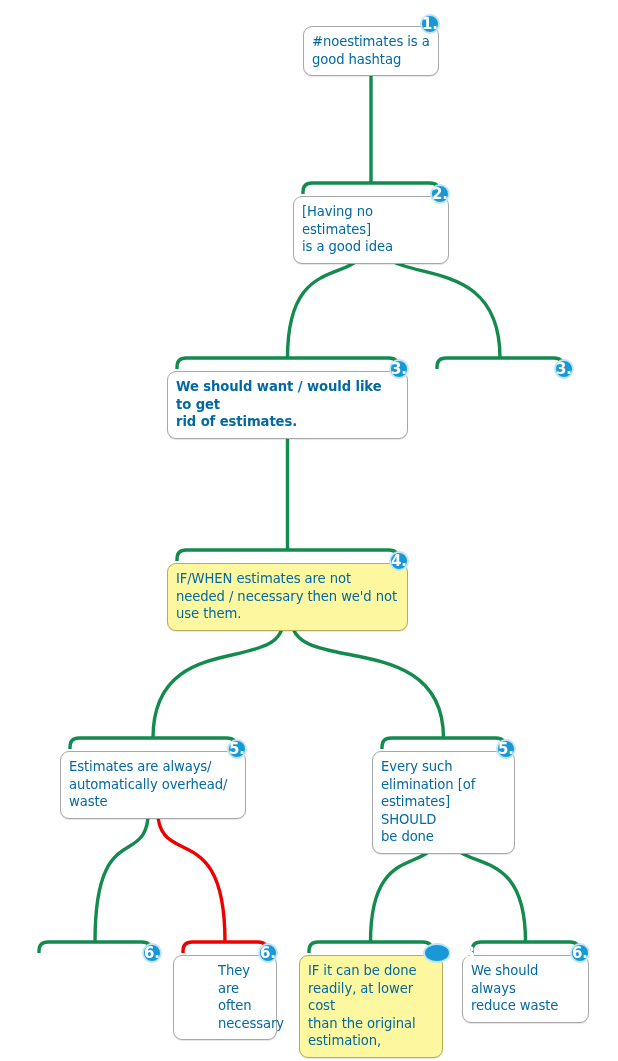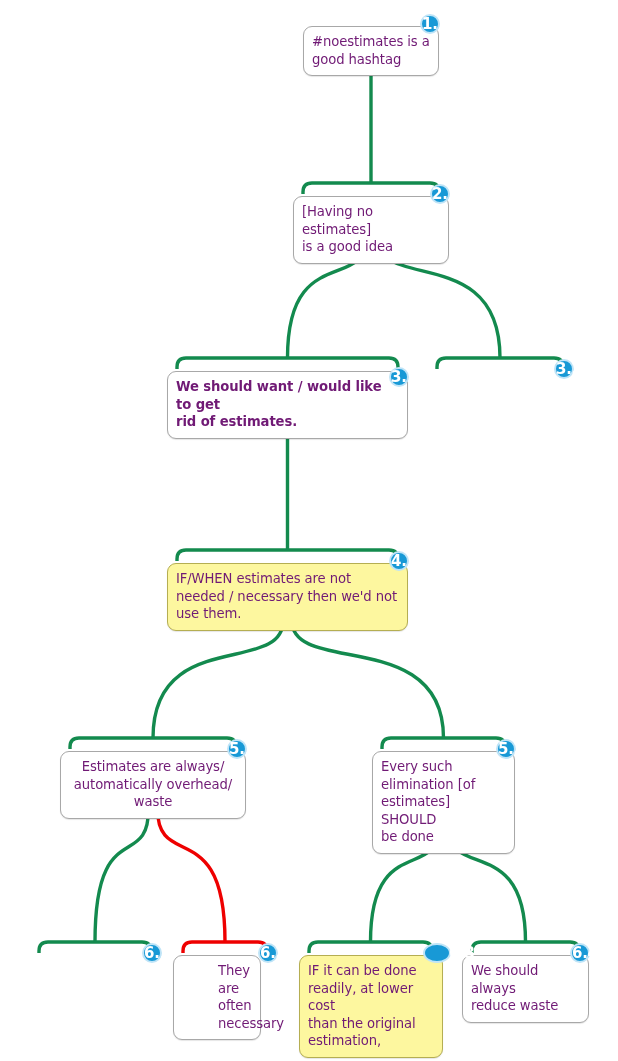--- a/index.html
+++ b/index.html
@@ -28,21 +28,21 @@
   }
   .node {
     position: absolute;
     box-sizing: border-box;
     background: #ffffff;
     border: 1px solid #a8a8a8;
     border-radius: 9px;
     padding: 6px 8px 7px 8px;
     font-size: 13.2px;
     line-height: 17.6px;
-    color: #701a75;
+    color: #0369a1;
     white-space: pre-line;
     letter-spacing: -0.1px;
     box-shadow: 0 1px 1px rgba(0,0,0,0.10);
   }
   .node.highlight {
     background: #fdf79f;
     border-color: #b5ae52;
   }
   .badge {
     position: absolute;
@@ -108,37 +108,37 @@
       </g>
     </svg>
 <div class="node" style="left: 303px; top: 26px; width: 136px; min-height: 40px;">#noestimates is a
 good hashtag</div>
     <div class="badge" style="left: 420px; top: 14px;">1.1</div>
     <div class="node" style="left: 293px; top: 196px; width: 156px; min-height: 40px;">[Having no estimates]
 is a good idea</div>
     <div class="badge" style="left: 430px; top: 184px;">2.1</div>
     <div class="node" style="left: 167px; top: 371px; width: 241px; min-height: 40px; font-weight: bold;">We should want / would like to get
 rid of estimates.</div>
-    <div class="badge" style="left: 389px; top: 359px; margin-top: 8px;">3.1</div>
+    <div class="badge" style="left: 389px; top: 359px;">3.1</div>
     <div class="badge" style="left: 554px; top: 359px;">3.2</div>
     <div class="node highlight" style="left: 167px; top: 563px; width: 241px; min-height: 58px;">IF/WHEN estimates are not
 needed / necessary then we'd not
 use them.</div>
     <div class="badge" style="left: 389px; top: 551px;">4.1</div>
-    <div class="node" style="left: 60px; top: 751px; width: 186px; min-height: 58px; text-align: center;">Estimates are always/
+    <div class="node" style="left: 60px; top: 751px; width: 186px; min-height: 58px;">Estimates are always/
 automatically overhead/
 waste</div>
     <div class="badge" style="left: 227px; top: 739px;">5.1</div>
     <div class="node" style="left: 372px; top: 751px; width: 143px; min-height: 76px;">Every such
 elimination [of
 estimates] SHOULD
 be done</div>
     <div class="badge" style="left: 496px; top: 739px;">5.2</div>
     <div class="badge" style="left: 142px; top: 943px;">6.1</div>
-    <div class="node" style="left: 173px; top: 955px; width: 88px; min-height: 40px; padding-left: 44px;">They are often
+    <div class="node" style="left: 173px; top: 955px; width: 104px; min-height: 40px; padding-left: 44px;">They are often
 necessary</div>
     <div class="badge" style="left: 258px; top: 943px;">6.2</div>
     <div class="node highlight" style="left: 299px; top: 955px; width: 144px; min-height: 76px;">IF it can be done
 readily, at lower cost
 than the original
 estimation,</div>
     <div class="badge" style="left: 423px; top: 943px; padding-left: 24px;">6.3</div>
     <div class="node" style="left: 462px; top: 955px; width: 127px; min-height: 40px;">We should always
 reduce waste</div>
     <div class="badge" style="left: 570px; top: 943px;">6.4</div>

